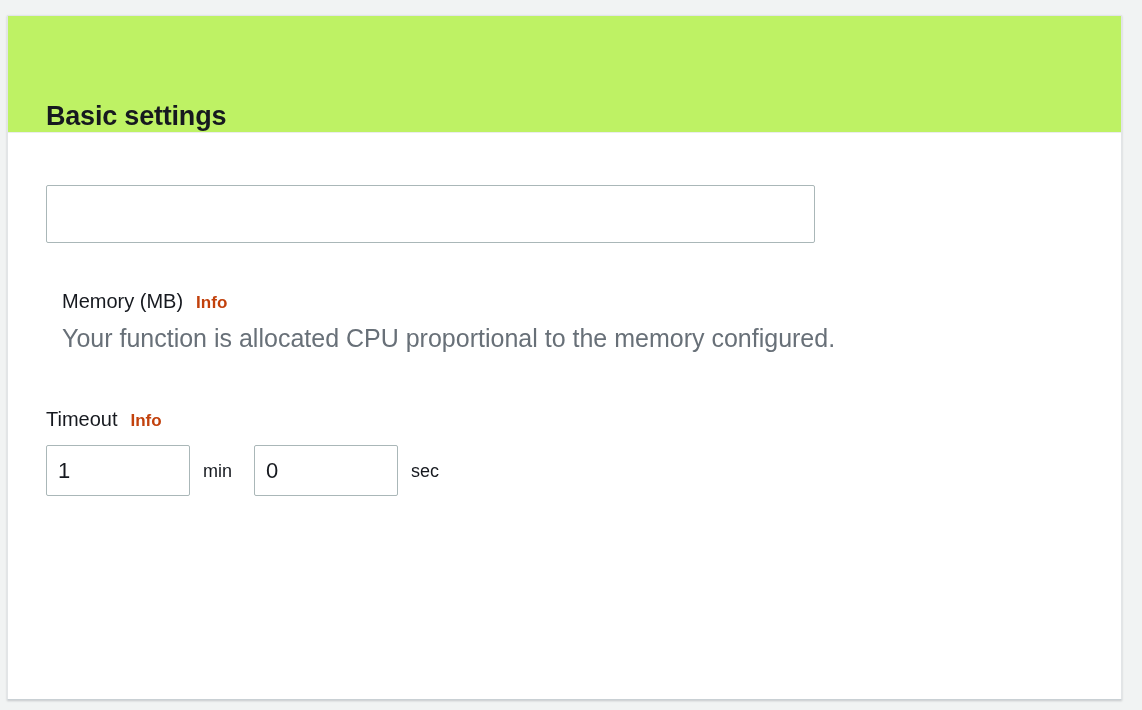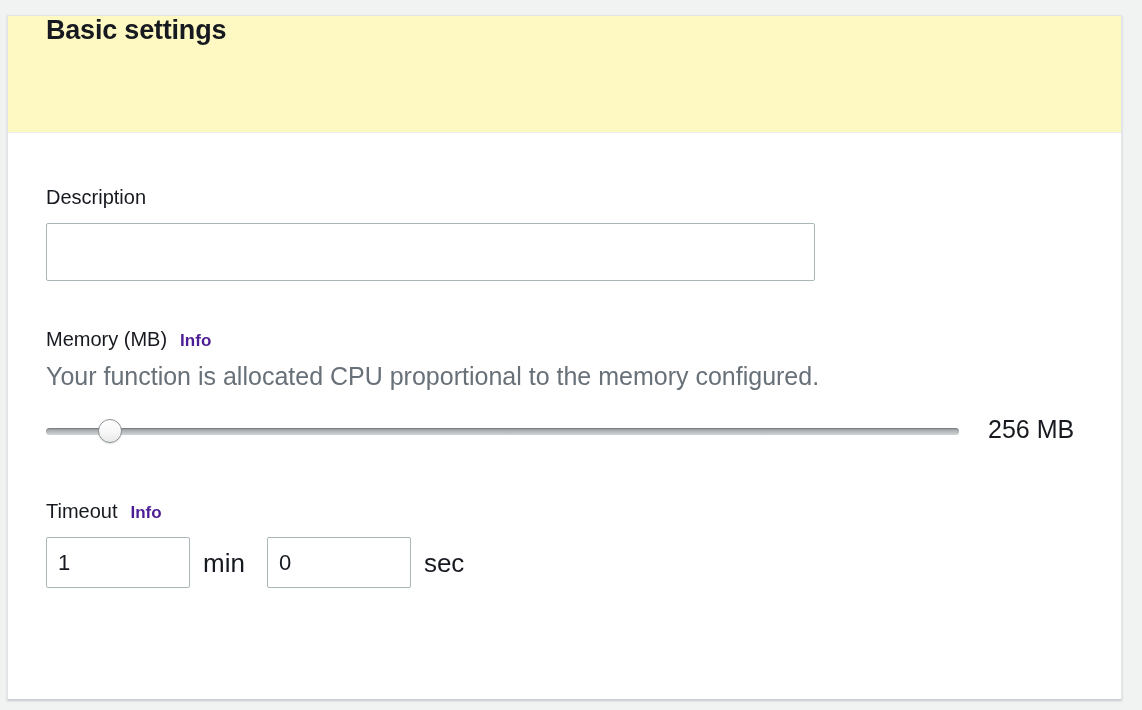--- a/index.html
+++ b/index.html
@@ -24,25 +24,25 @@
     background: #ffffff;
     border: 1px solid #e2e5e7;
     border-bottom-color: #c9d0d4;
     box-shadow: 0 1px 2px rgba(0, 7, 22, 0.18);
     box-sizing: border-box;
     overflow: hidden;
   }
 
   .panel-header {
     height: 117px;
-    background: #fef9c3;
+    background: #bef264;
     border-bottom: 1px solid #eaeded;
     box-sizing: border-box;
     display: flex;
-    align-items: flex-start;
+    align-items: flex-end;
     padding: 0 38px;
   }
 
   .panel-title {
     font-size: 27px;
     font-weight: bold;
     color: #16191f;
     letter-spacing: -0.2px;
     line-height: 1.1;
   }
@@ -58,21 +58,21 @@
   .field-label {
     font-size: 20px;
     color: #16191f;
     line-height: 1.2;
     display: flex;
     align-items: baseline;
     margin-bottom: 14px;
   }
 
   .info-link {
-    color: #4c1d95;
+    color: #c2410c;
     font-size: 17px;
     font-weight: bold;
     margin-left: 13px;
     cursor: pointer;
     text-decoration: none;
   }
 
   .text-input {
     width: 769px;
     height: 58px;
@@ -82,21 +82,21 @@
     font-family: "Liberation Sans", sans-serif;
     font-size: 20px;
     color: #16191f;
     padding: 0 12px;
     box-sizing: border-box;
     outline: none;
     display: block;
   }
   .text-input::placeholder { color: #879596; }
 
-  .memory-block { margin-top: 46px; }
+  .memory-block { margin-top: 46px; margin-left: 16px; }
 
   .field-hint {
     font-size: 25px;
     color: #687078;
     line-height: 1.25;
     margin-top: -4px;
     margin-bottom: 20px;
   }
 
   .slider-row {
@@ -161,58 +161,48 @@
     background: #ffffff;
     font-family: "Liberation Sans", sans-serif;
     font-size: 22px;
     color: #16191f;
     padding: 0 11px;
     box-sizing: border-box;
     outline: none;
   }
 
   .unit-label {
-    font-size: 26px;
+    font-size: 18px;
     color: #16191f;
     margin: 0 22px 0 13px;
     line-height: 1;
   }
   .unit-label.last { margin-right: 0; }
 </style>
 </head>
 <body>
 
 <div class="panel">
 
   <div class="panel-header">
     <div class="panel-title">Basic settings</div>
   </div>
 
   <div class="panel-body">
 
     <div class="field">
-      <div class="field-label">
-        <span>Description</span>
-      </div>
       <input class="text-input" type="text" value="" style="">
     </div>
 
     <div class="field memory-block">
       <div class="field-label">
         <span>Memory (MB)</span>
         <span class="info-link">Info</span>
       </div>
       <div class="field-hint">Your function is allocated CPU proportional to the memory configured.</div>
-      <div class="slider-row">
-        <div class="slider-wrap">
-          <div class="slider-track"></div>
-          <div class="slider-thumb" style="left: 52px;"></div>
-        </div>
-        <div class="slider-value">256 MB</div>
-      </div>
     </div>
 
     <div class="field timeout-block">
       <div class="field-label">
         <span>Timeout</span>
         <span class="info-link">Info</span>
       </div>
       <div class="timeout-row">
         <input class="num-input" type="text" value="1" style="">
         <span class="unit-label">min</span>

